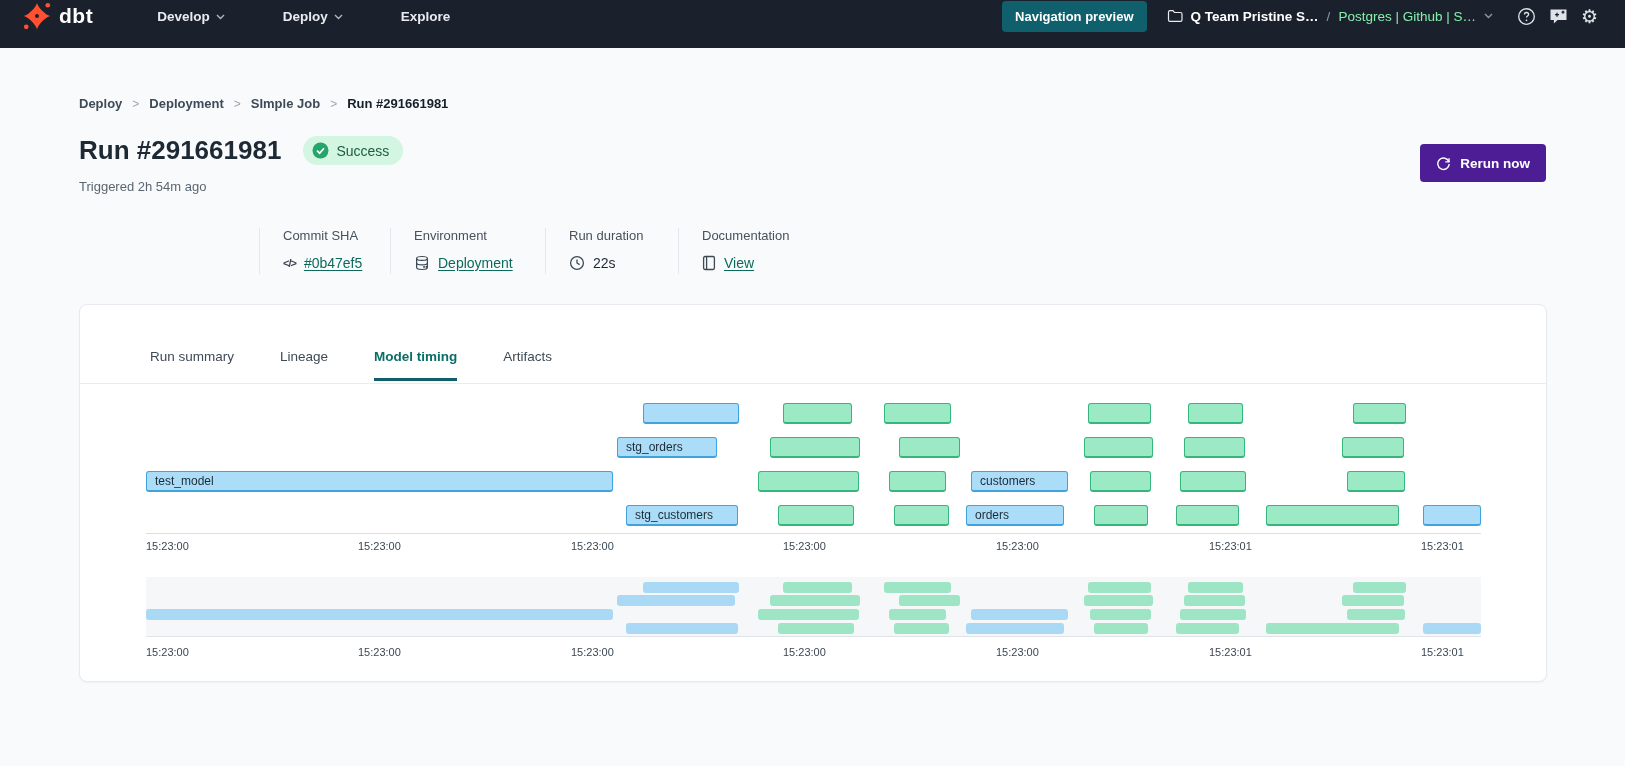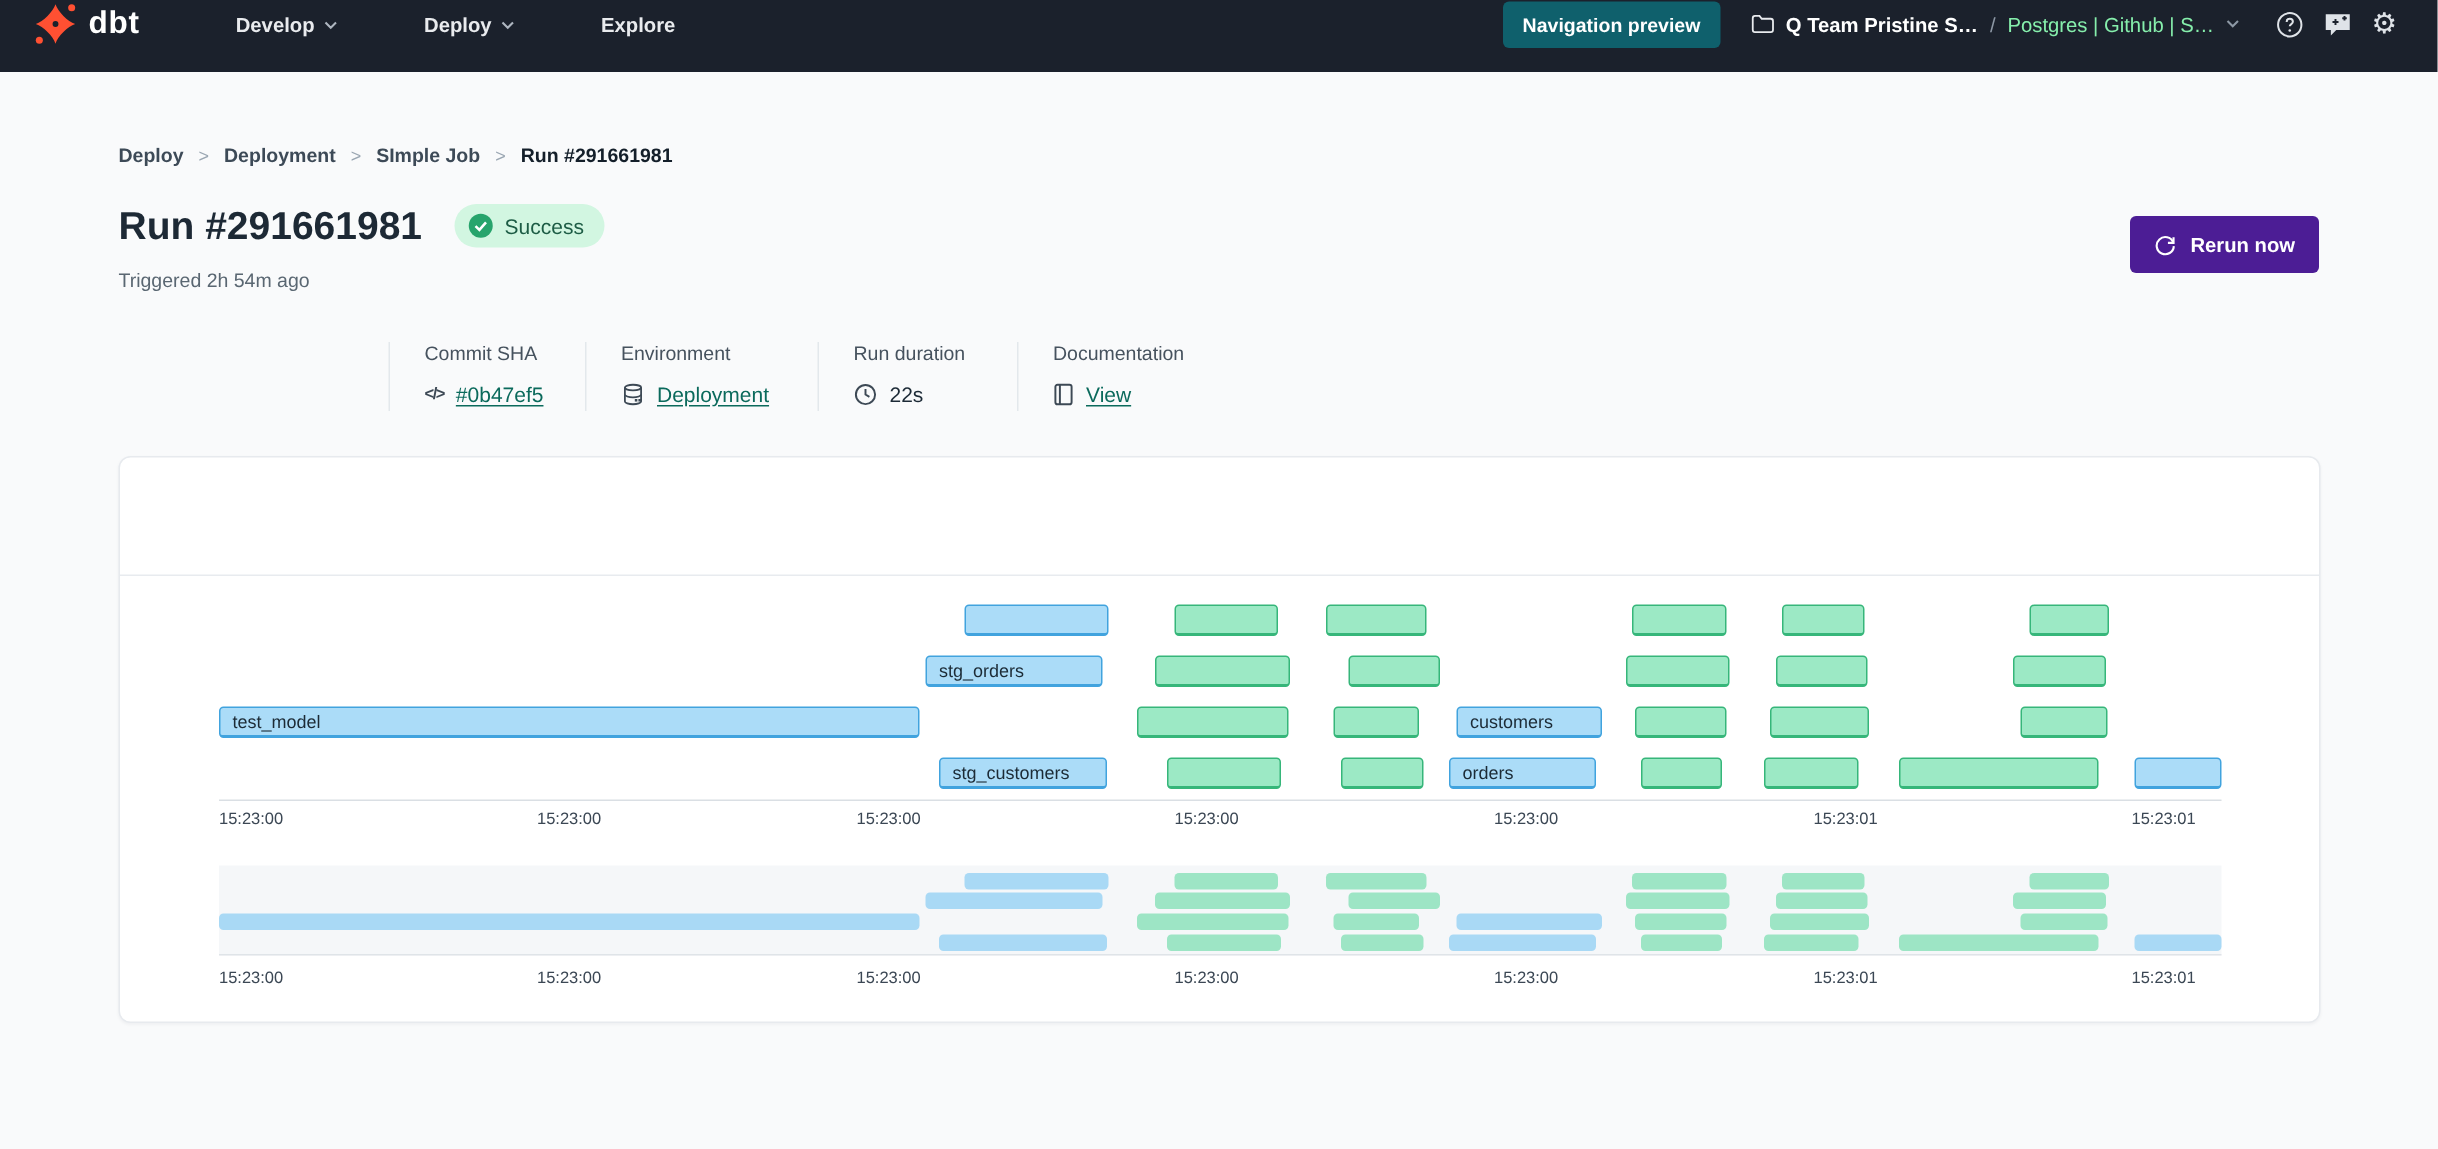--- a/index.html
+++ b/index.html
@@ -223,31 +223,37 @@
       <svg width="14" height="16" viewBox="0 0 14 16" fill="none" stroke="#3d4955" stroke-width="1.3">
         <rect x="1.6" y="1.5" width="10.8" height="13" rx="1.4"></rect>
         <path d="M4.6 1.5 v13"></path>
       </svg>
       <a class="tlink">View</a>
     </div>
   </div>
 </div>
 
 <div class="card">
+  <div class="tabs">
+    <span class="tab">Run summary</span>
+    <span class="tab">Lineage</span>
+    <span class="tab active">Model timing</span>
+    <span class="tab">Artifacts</span>
+  </div>
   <div class="tabs-line"></div>
 
   <div class="chart">
     <div class="axis-line"></div>
   <div class="gbar blue" style="left: 497px; top: 8px; width: 96px; height: 21px;"></div>
       <div class="gbar green" style="left: 637px; top: 8px; width: 69px; height: 21px;"></div>
       <div class="gbar green" style="left: 738px; top: 8px; width: 67px; height: 21px;"></div>
       <div class="gbar green" style="left: 942px; top: 8px; width: 63px; height: 21px;"></div>
       <div class="gbar green" style="left: 1042px; top: 8px; width: 55px; height: 21px;"></div>
       <div class="gbar green" style="left: 1207px; top: 8px; width: 53px; height: 21px;"></div>
-      <div class="gbar blue" style="left: 471px; top: 42px; width: 118px; height: 21px;">stg_orders</div>
+      <div class="gbar blue" style="left: 471px; top: 42px; width: 100px; height: 21px;">stg_orders</div>
       <div class="gbar green" style="left: 624px; top: 42px; width: 90px; height: 21px;"></div>
       <div class="gbar green" style="left: 753px; top: 42px; width: 61px; height: 21px;"></div>
       <div class="gbar green" style="left: 938px; top: 42px; width: 69px; height: 21px;"></div>
       <div class="gbar green" style="left: 1038px; top: 42px; width: 61px; height: 21px;"></div>
       <div class="gbar green" style="left: 1196px; top: 42px; width: 62px; height: 21px;"></div>
       <div class="gbar blue" style="left: 0px; top: 76px; width: 467px; height: 21px;">test_model</div>
       <div class="gbar green" style="left: 612px; top: 76px; width: 101px; height: 21px;"></div>
       <div class="gbar green" style="left: 743px; top: 76px; width: 57px; height: 21px;"></div>
       <div class="gbar blue" style="left: 825px; top: 76px; width: 97px; height: 21px;">customers</div>
       <div class="gbar green" style="left: 944px; top: 76px; width: 61px; height: 21px;"></div>

